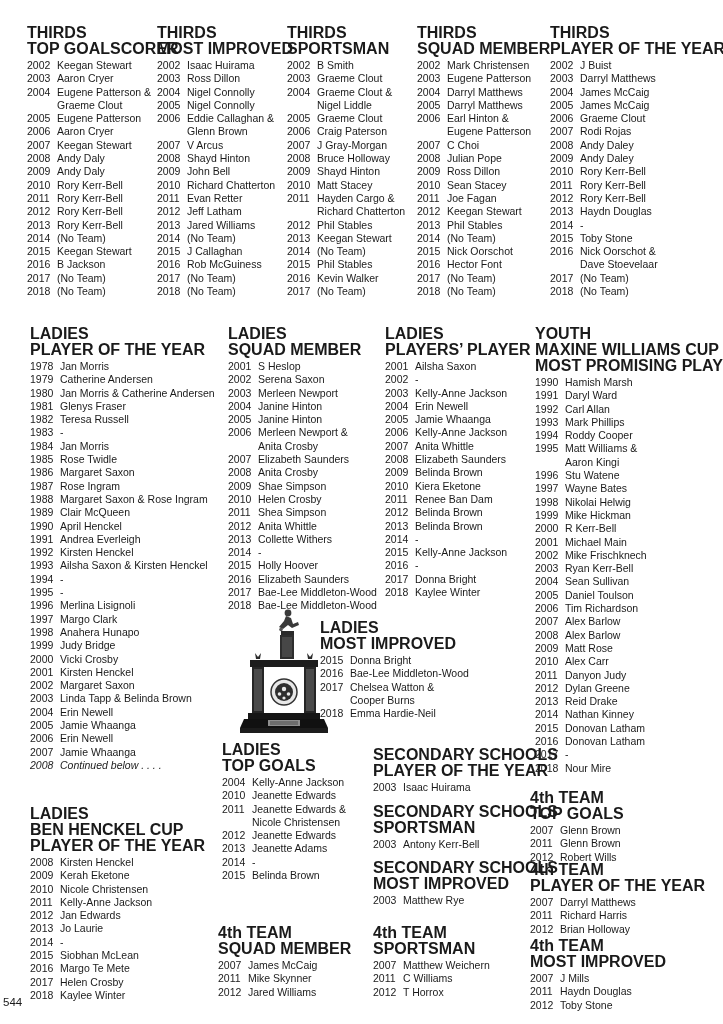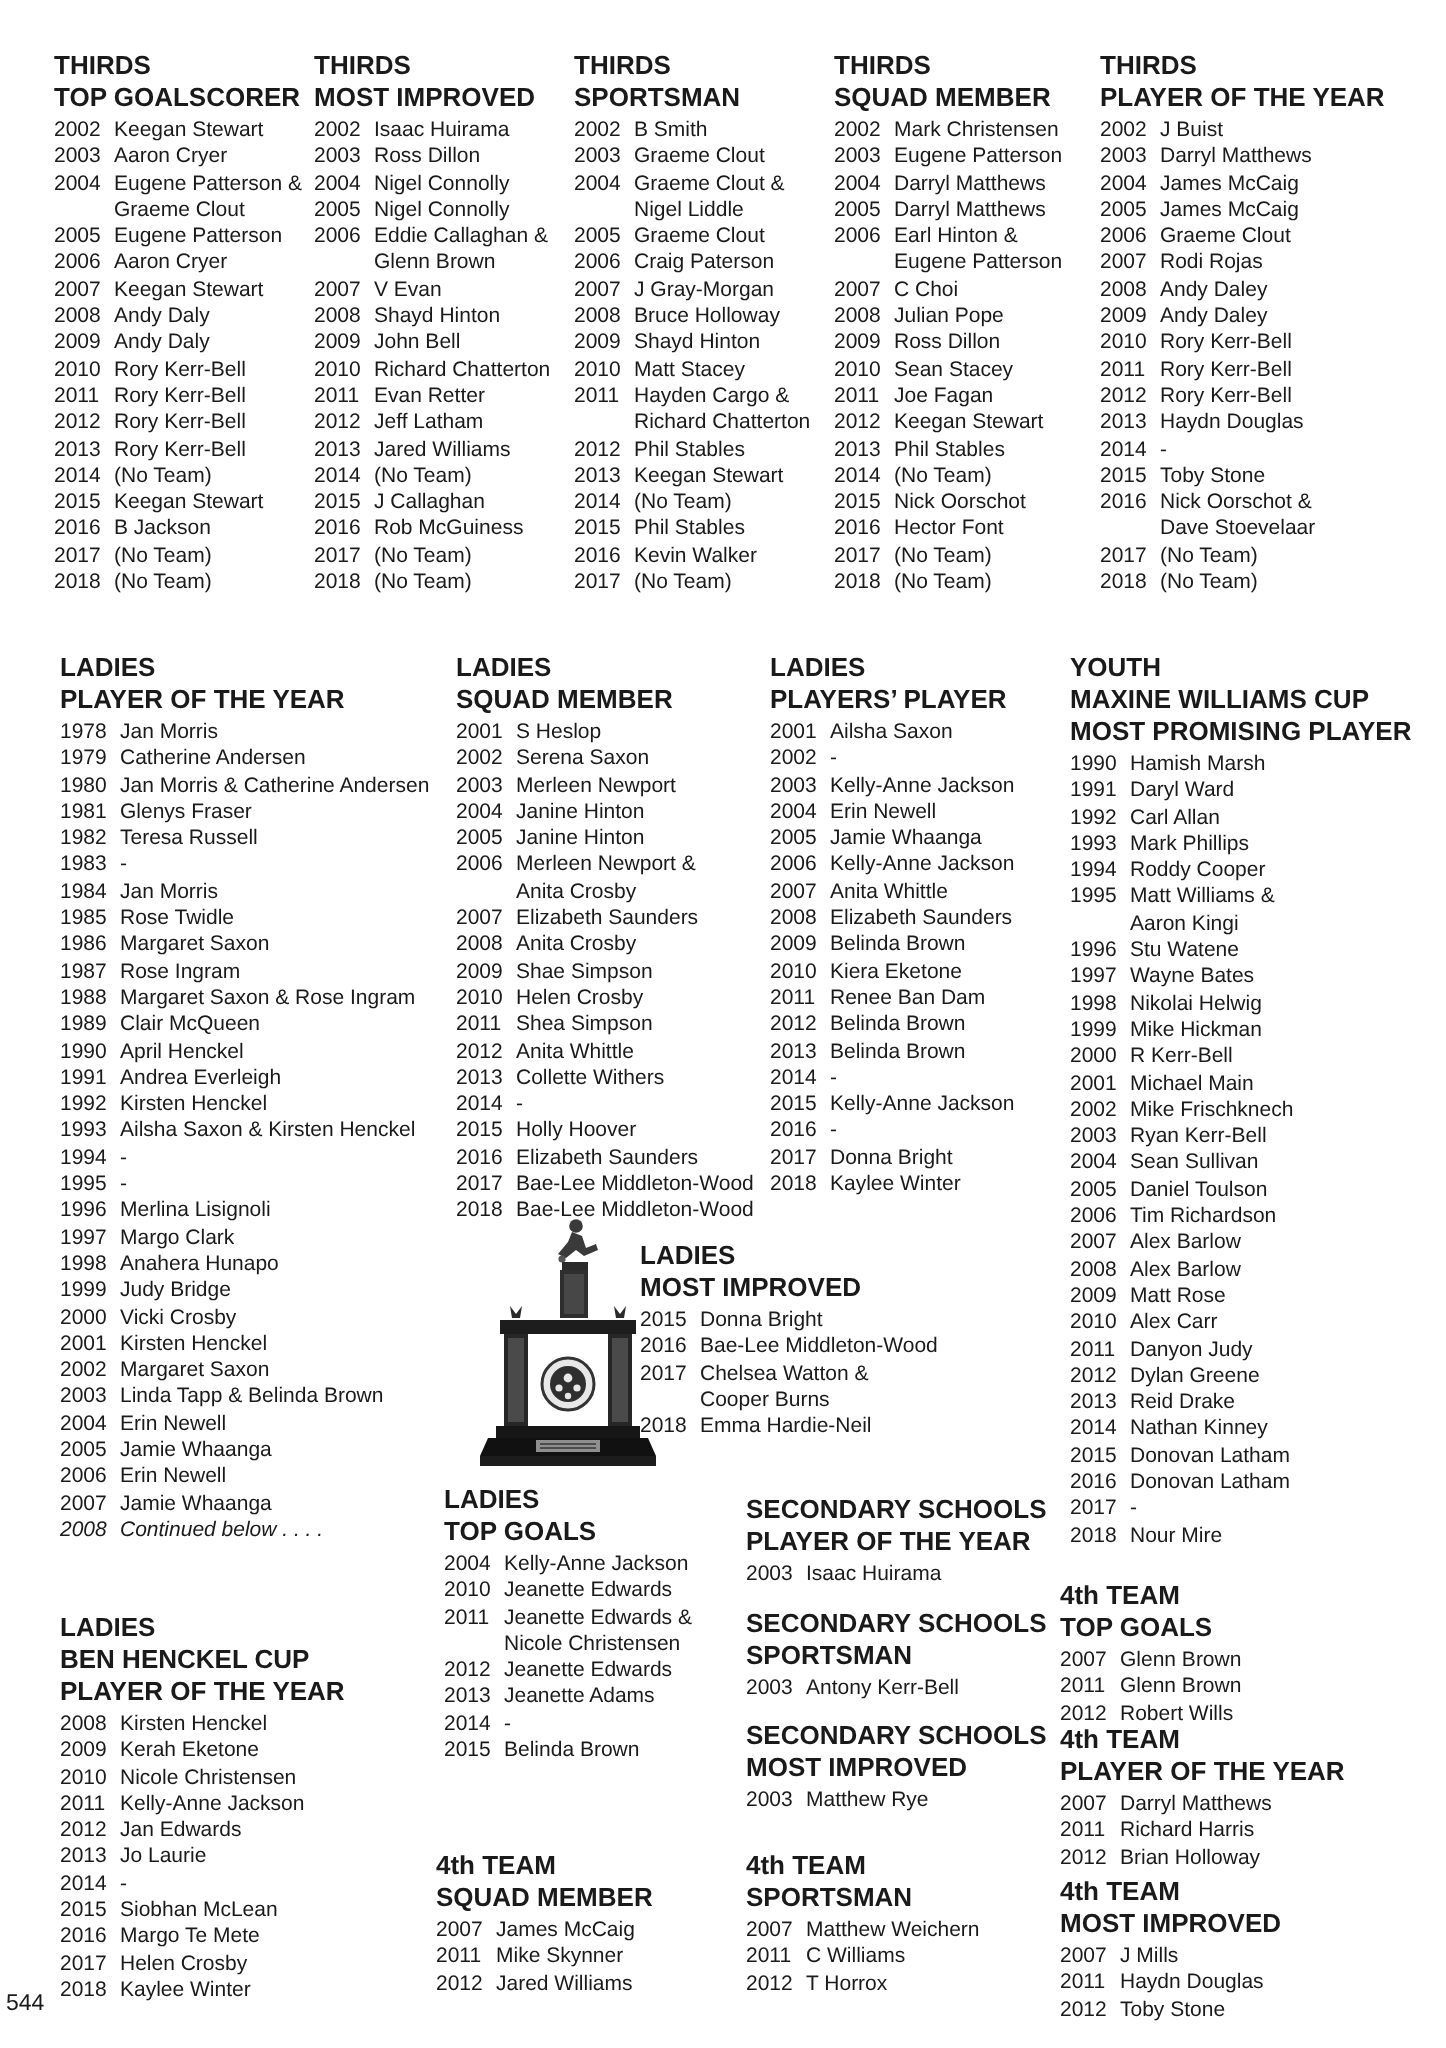--- a/index.html
+++ b/index.html
@@ -3,21 +3,21 @@
 <meta charset="utf-8">
 <style>
   html,body { margin:0; padding:0; background:#9a9a9a; }
   .page {
     position:relative; width:723px; height:1024px; margin:0 auto;
     background:#ffffff; color:#1a1a1a;
     font-family:"Liberation Sans", sans-serif;
     overflow:hidden;
   }
   .award-section { position:absolute; }
-  .hdr { font-weight:bold; font-size:13px; line-height:16px; white-space:nowrap; }
+  .hdr { font-weight:bold; font-size:16px; line-height:16px; white-space:nowrap; }
   .entries { margin-top:2px; }
   .row { display:flex; font-size:10.5px; line-height:13.3px; }
   .row.italic { font-style:italic; }
   .yr { flex:0 0 30px; }
   .nm { white-space:pre-line; }
   
   #sec-thirds-top-goalscorer   { left:27px;  top:25px; }
   #sec-thirds-most-improved    { left:157px; top:25px; }
   #sec-thirds-sportsman        { left:287px; top:25px; }
   #sec-thirds-squad-member     { left:417px; top:25px; }
@@ -143,21 +143,21 @@
           <span class="yr">2005</span>
           <span class="nm">Nigel Connolly</span>
         </div>
         <div class="row">
           <span class="yr">2006</span>
           <span class="nm">Eddie Callaghan &amp;
 Glenn Brown</span>
         </div>
         <div class="row">
           <span class="yr">2007</span>
-          <span class="nm">V Evan</span>
+          <span class="nm">V Arcus</span>
         </div>
         <div class="row">
           <span class="yr">2008</span>
           <span class="nm">Shayd Hinton</span>
         </div>
         <div class="row">
           <span class="yr">2009</span>
           <span class="nm">John Bell</span>
         </div>
         <div class="row">

